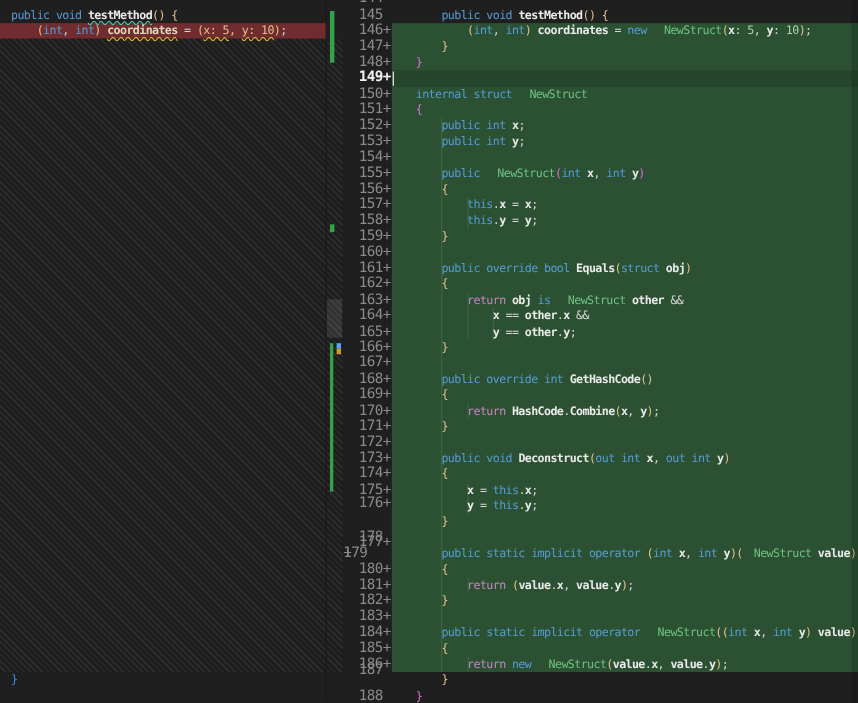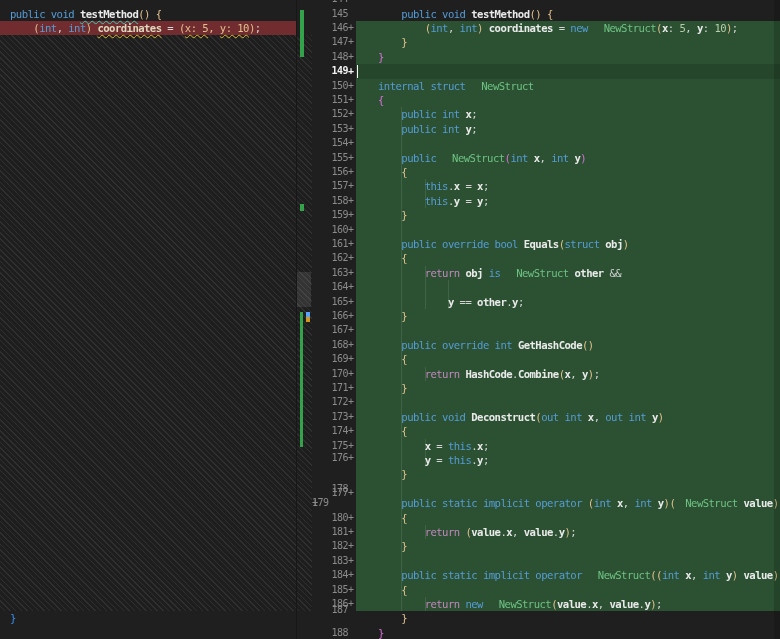--- a/index.html
+++ b/index.html
@@ -2,21 +2,21 @@
 <html><head>
 <meta charset="utf-8">
 <style>
   html,body{margin:0;padding:0;background:#1f1f1f;}
   #screen{position:relative;width:780px;height:639px;background:#1f1f1f;overflow:hidden;
           font-family:"DejaVu Sans Mono","Liberation Mono",monospace;}
   .layer{position:absolute;}
   .code-line{position:absolute;height:14.4px;line-height:14.6px;white-space:pre;
              font-size:10.6px;letter-spacing:-0.55px;color:#D4D4D4;}
   .gutter-row{position:absolute;height:14.4px;line-height:14.6px;display:flex;
-              font-size:10px;letter-spacing:-0.55px;color:#8B8B8B;}
+              font-size:13px;letter-spacing:-0.55px;color:#8B8B8B;}
   .gutter-row .num{display:inline-block;width:36px;text-align:right;}
   .gutter-row .plus{display:inline-block;width:7px;text-align:left;}
   .gutter-row.active{color:#F2F2F2;font-weight:bold;}
   .tk-k{color:#569CD6;}
   .tk-c{color:#C586C0;}
   .tk-t{color:#6FC283;padding-left:10px;}
   .tk-i{color:#EAEAEA;font-weight:bold;}
   .tk-iy{color:#DED8BC;font-weight:bold;}
   .tk-n{color:#B5CEA8;}
   .tk-g{color:#E2C08D;}
@@ -271,20 +271,21 @@
         <div class="code-line" style="left: 22px; top: 136.2px;"></div>
         <div class="code-line" style="left: 22px; top: 150.6px;"><span>    </span><span class="tk-k">public</span><span> </span><span class="tk-t">NewStruct</span><span class="tk-o">(</span><span class="tk-k">int</span><span> </span><span class="tk-i">x</span><span>, </span><span class="tk-k">int</span><span> </span><span class="tk-i">y</span><span class="tk-o">)</span></div>
         <div class="code-line" style="left: 22px; top: 165px;"><span>    </span><span class="tk-g">{</span></div>
         <div class="code-line" style="left: 22px; top: 179.4px;"><span>        </span><span class="tk-k">this</span><span>.</span><span class="tk-i">x</span><span> = </span><span class="tk-i">x</span><span>;</span></div>
         <div class="code-line" style="left: 22px; top: 193.8px;"><span>        </span><span class="tk-k">this</span><span>.</span><span class="tk-i">y</span><span> = </span><span class="tk-i">y</span><span>;</span></div>
         <div class="code-line" style="left: 22px; top: 208.2px;"><span>    </span><span class="tk-g">}</span></div>
         <div class="code-line" style="left: 22px; top: 222.6px;"></div>
         <div class="code-line" style="left: 22px; top: 237px;"><span>    </span><span class="tk-k">public</span><span> </span><span class="tk-k">override</span><span> </span><span class="tk-k">bool</span><span> </span><span class="tk-i">Equals</span><span class="tk-g">(</span><span class="tk-k">struct</span><span> </span><span class="tk-i">obj</span><span class="tk-g">)</span></div>
         <div class="code-line" style="left: 22px; top: 251.4px;"><span>    </span><span class="tk-g">{</span></div>
         <div class="code-line" style="left: 22px; top: 265.8px;"><span>        </span><span class="tk-c">return</span><span> </span><span class="tk-i">obj</span><span> </span><span class="tk-k">is</span><span> </span><span class="tk-t">NewStruct</span><span> </span><span class="tk-i">other</span><span> &amp;&amp;</span></div>
+        <div class="code-line" style="left: 22px; top: 280.2px;"><span>            </span><span class="tk-i">x</span><span> == </span><span class="tk-i">other</span><span>.</span><span class="tk-i">x</span><span> &amp;&amp;</span></div>
         <div class="code-line" style="left: 22px; top: 294.6px;"><span>            </span><span class="tk-i">y</span><span> == </span><span class="tk-i">other</span><span>.</span><span class="tk-i">y</span><span>;</span></div>
         <div class="code-line" style="left: 22px; top: 309px;"><span>    </span><span class="tk-g">}</span></div>
         <div class="code-line" style="left: 22px; top: 323.4px;"></div>
         <div class="code-line" style="left: 22px; top: 337.8px;"><span>    </span><span class="tk-k">public</span><span> </span><span class="tk-k">override</span><span> </span><span class="tk-k">int</span><span> </span><span class="tk-i">GetHashCode</span><span class="tk-g">()</span></div>
         <div class="code-line" style="left: 22px; top: 352.2px;"><span>    </span><span class="tk-g">{</span></div>
         <div class="code-line" style="left: 22px; top: 366.6px;"><span>        </span><span class="tk-c">return</span><span> </span><span class="tk-i">HashCode</span><span>.</span><span class="tk-i">Combine</span><span class="tk-g">(</span><span class="tk-i">x</span><span>, </span><span class="tk-i">y</span><span class="tk-g">)</span><span>;</span></div>
         <div class="code-line" style="left: 22px; top: 381px;"><span>    </span><span class="tk-g">}</span></div>
         <div class="code-line" style="left: 22px; top: 395.4px;"></div>
         <div class="code-line" style="left: 22px; top: 409.8px;"><span>    </span><span class="tk-k">public</span><span> </span><span class="tk-k">void</span><span> </span><span class="tk-i">Deconstruct</span><span class="tk-g">(</span><span class="tk-k">out</span><span> </span><span class="tk-k">int</span><span> </span><span class="tk-i">x</span><span>, </span><span class="tk-k">out</span><span> </span><span class="tk-k">int</span><span> </span><span class="tk-i">y</span><span class="tk-g">)</span></div>
         <div class="code-line" style="left: 22px; top: 424.2px;"><span>    </span><span class="tk-g">{</span></div>

